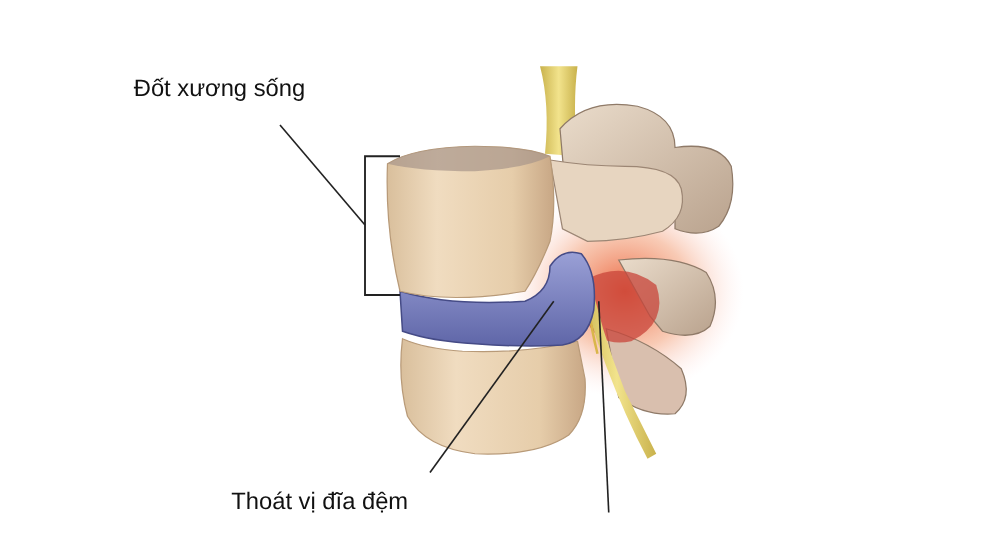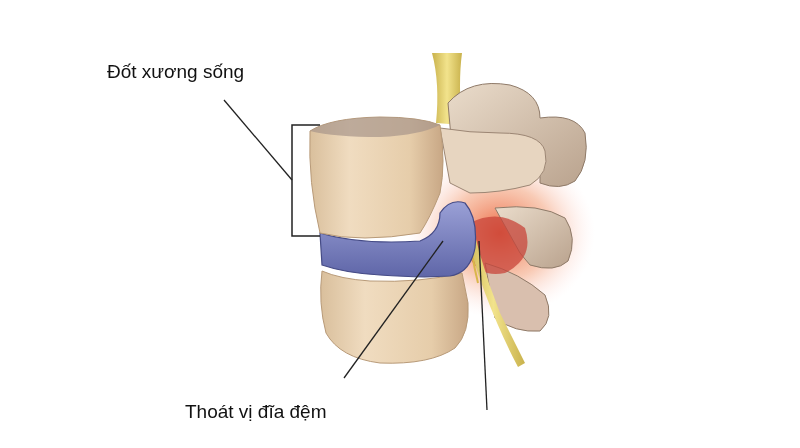--- a/index.html
+++ b/index.html
@@ -61,14 +61,14 @@
     <path d="M310 98 Q330 85 380 84 Q420 84 440 92 Q420 102 380 104 Q335 104 310 98 Z" fill="#a8958a" opacity="0.7"></path>
 
     <polyline points="320,92 292,92 292,203 320,203" fill="none" stroke="#222" stroke-width="1.5"></polyline>
 
     <line x1="224" y1="67" x2="292" y2="147" stroke="#222" stroke-width="1.3"></line>
     <line x1="443" y1="208" x2="344" y2="345" stroke="#222" stroke-width="1.3"></line>
     <line x1="479" y1="208" x2="487" y2="377" stroke="#222" stroke-width="1.3"></line>
   </svg>
 
   <div class="label" style="left:107px;top:28px;">Đốt xương sống</div>
-  <div class="label" style="left:185px;top:368px;">Thoát vị đĩa đệm</div>
+  <div class="label" style="left:185px;top:358px;">Thoát vị đĩa đệm</div>
 </div>
 
 </body></html>

